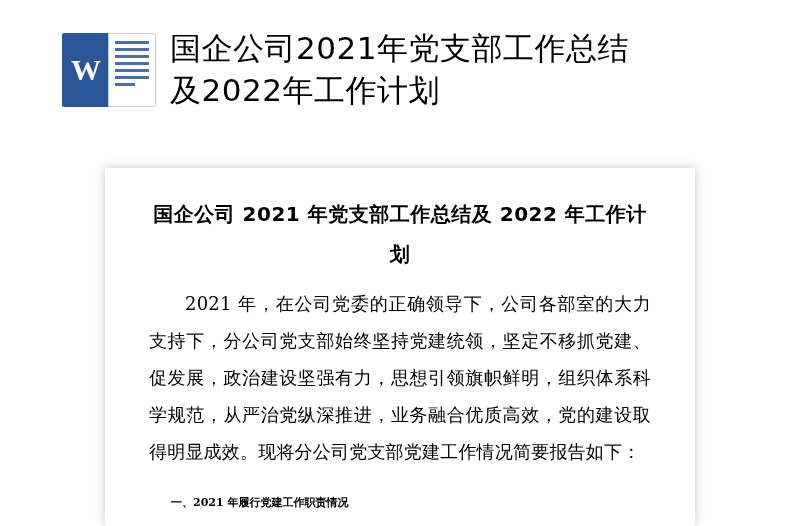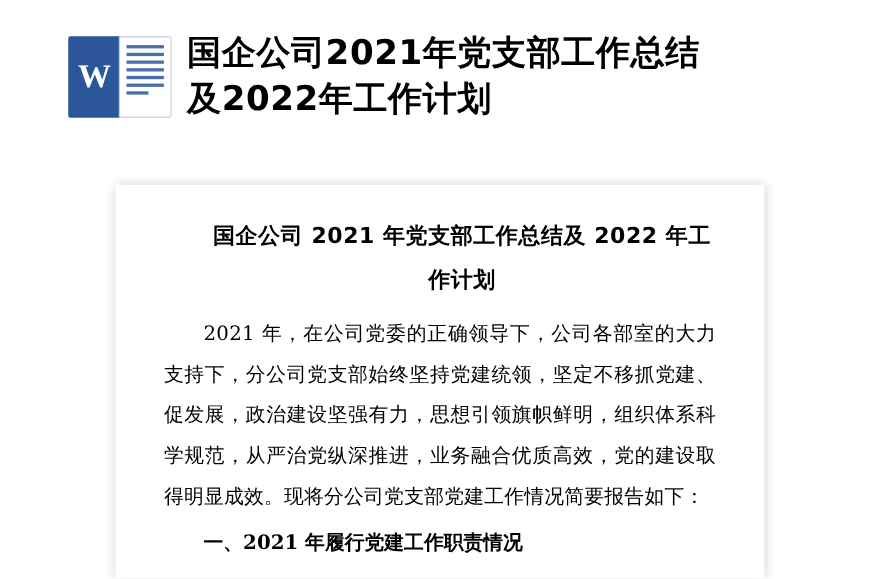--- a/index.html
+++ b/index.html
@@ -82,21 +82,21 @@
     margin-bottom: 4px;
     opacity: 0.85;
   }
   .word-icon .doc-page .line.short {
     width: 60%;
   }
 
   .header-title {
     font-family: "DejaVu Sans", sans-serif;
     font-size: 31px;
-    font-weight: bold;
+    font-weight: normal;
     color: #000000;
     line-height: 1.35;
     letter-spacing: 0.5px;
     max-width: 470px;
   }
 
   
   .doc-sheet {
     position: absolute;
     left: 105px;
@@ -111,38 +111,37 @@
   }
 
   .doc-title {
     font-family: "DejaVu Sans", sans-serif;
     font-size: 20px;
     font-weight: bold;
     color: #000000;
     text-align: center;
     line-height: 2.0;
     letter-spacing: 0.5px;
-    margin-left: 40px;
   }
 
   .doc-para {
     margin-top: 12px;
     font-family: "DejaVu Serif", serif;
     font-size: 18px;
     color: #000000;
     line-height: 2.05;
     text-align: justify;
     text-indent: 2em;
     letter-spacing: 0.2px;
   }
 
   .doc-heading {
-    margin-top: 6px;
+    margin-top: 22px;
     font-family: "DejaVu Serif", serif;
-    font-size: 18px;
+    font-size: 11px;
     font-weight: bold;
     color: #000000;
     line-height: 2.0;
     text-indent: 2em;
   }
 </style>
 </head>
 <body>
 
 <div class="page-wrap">

